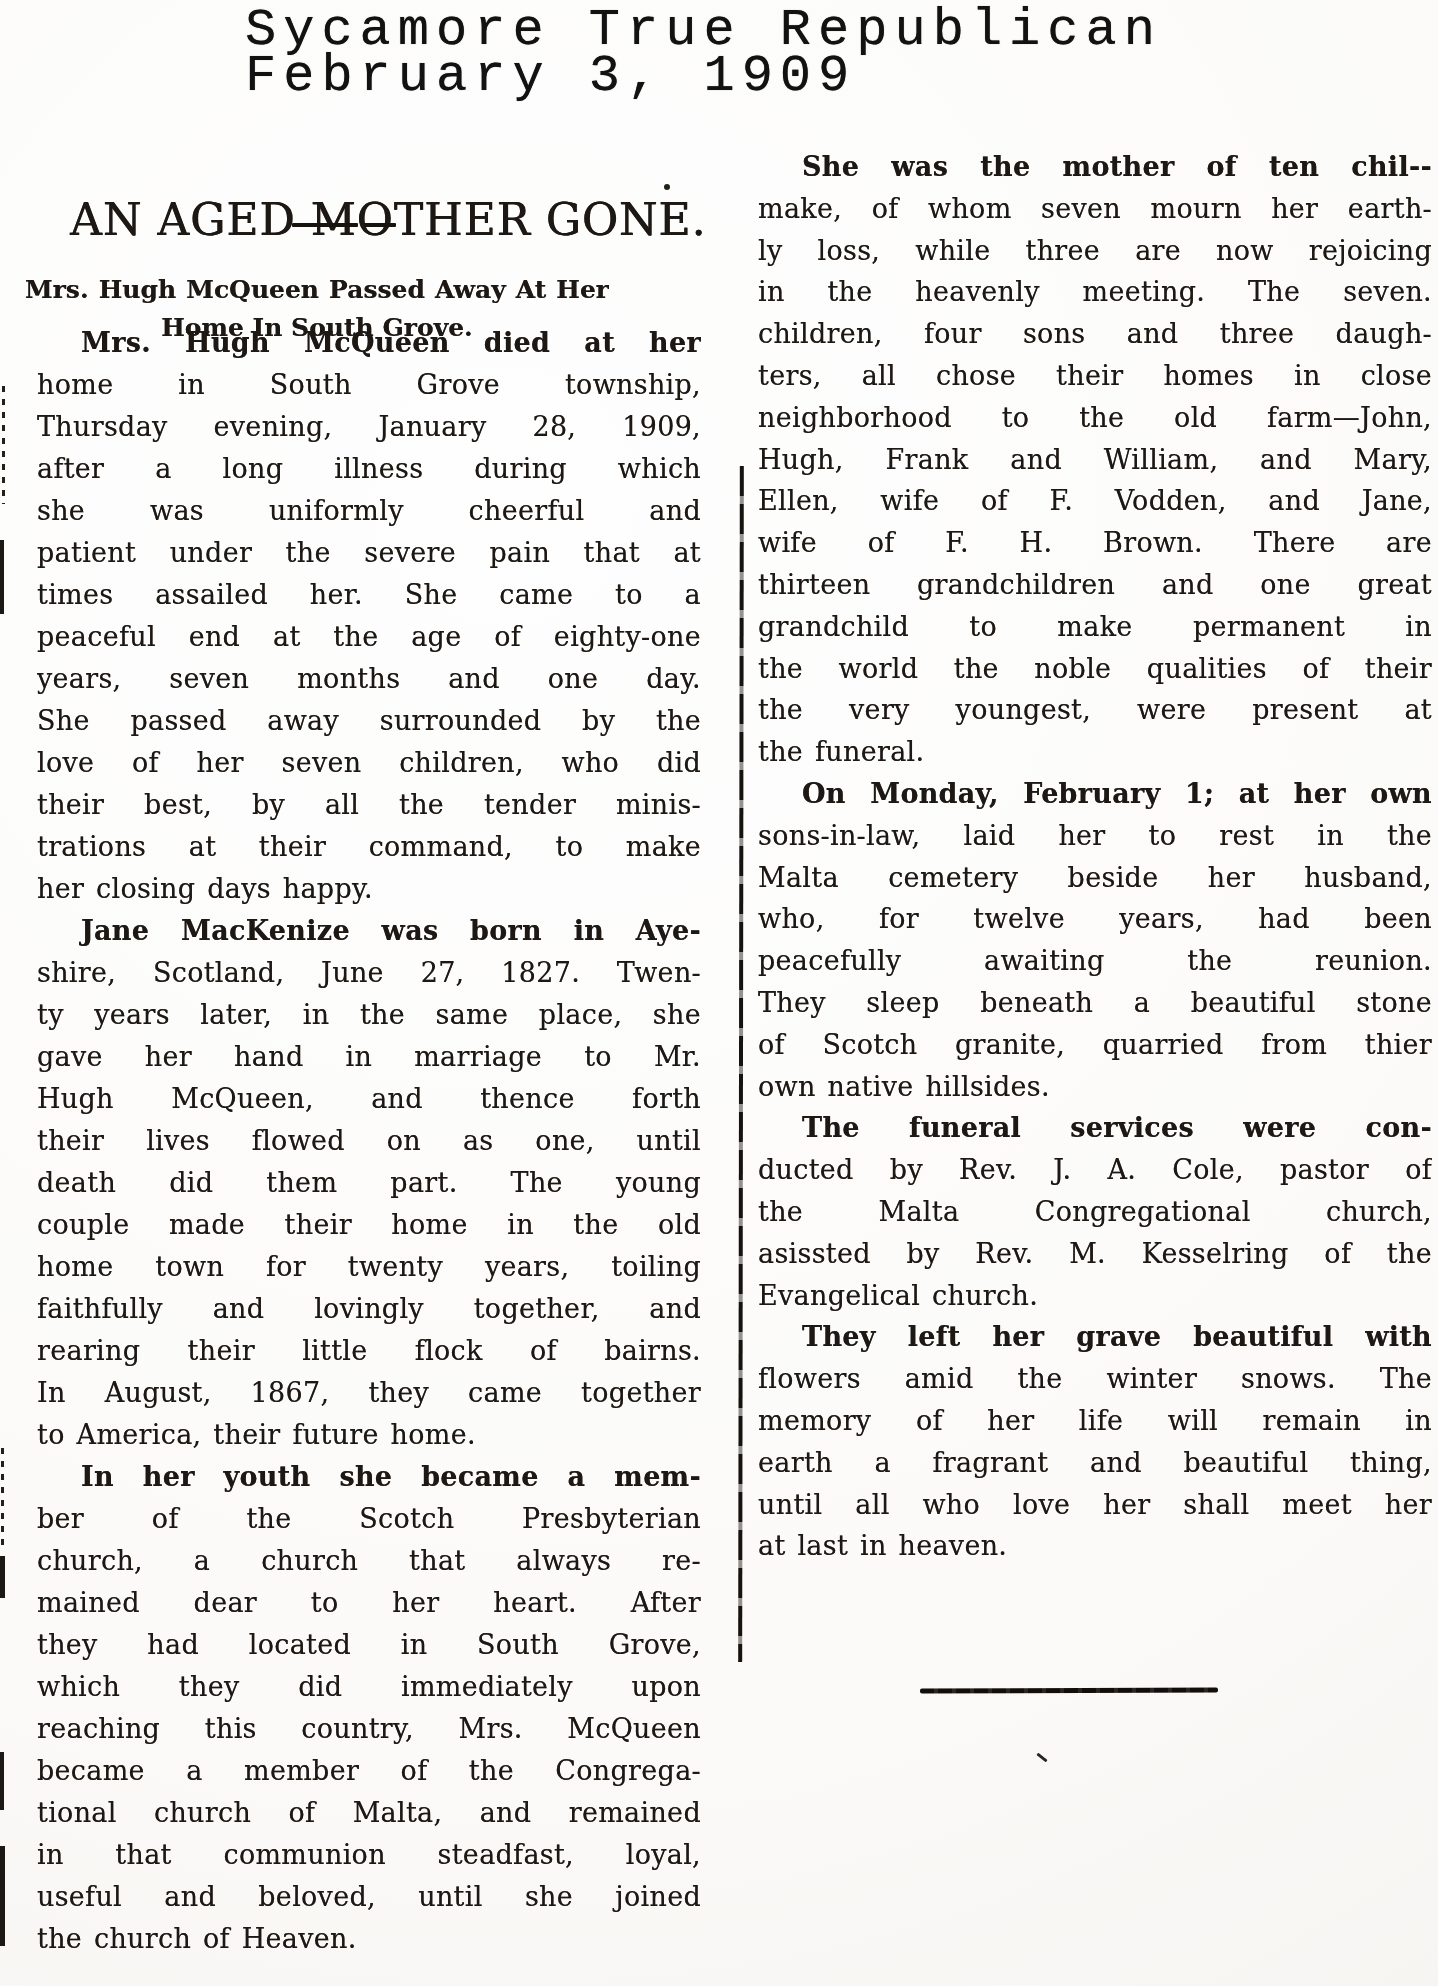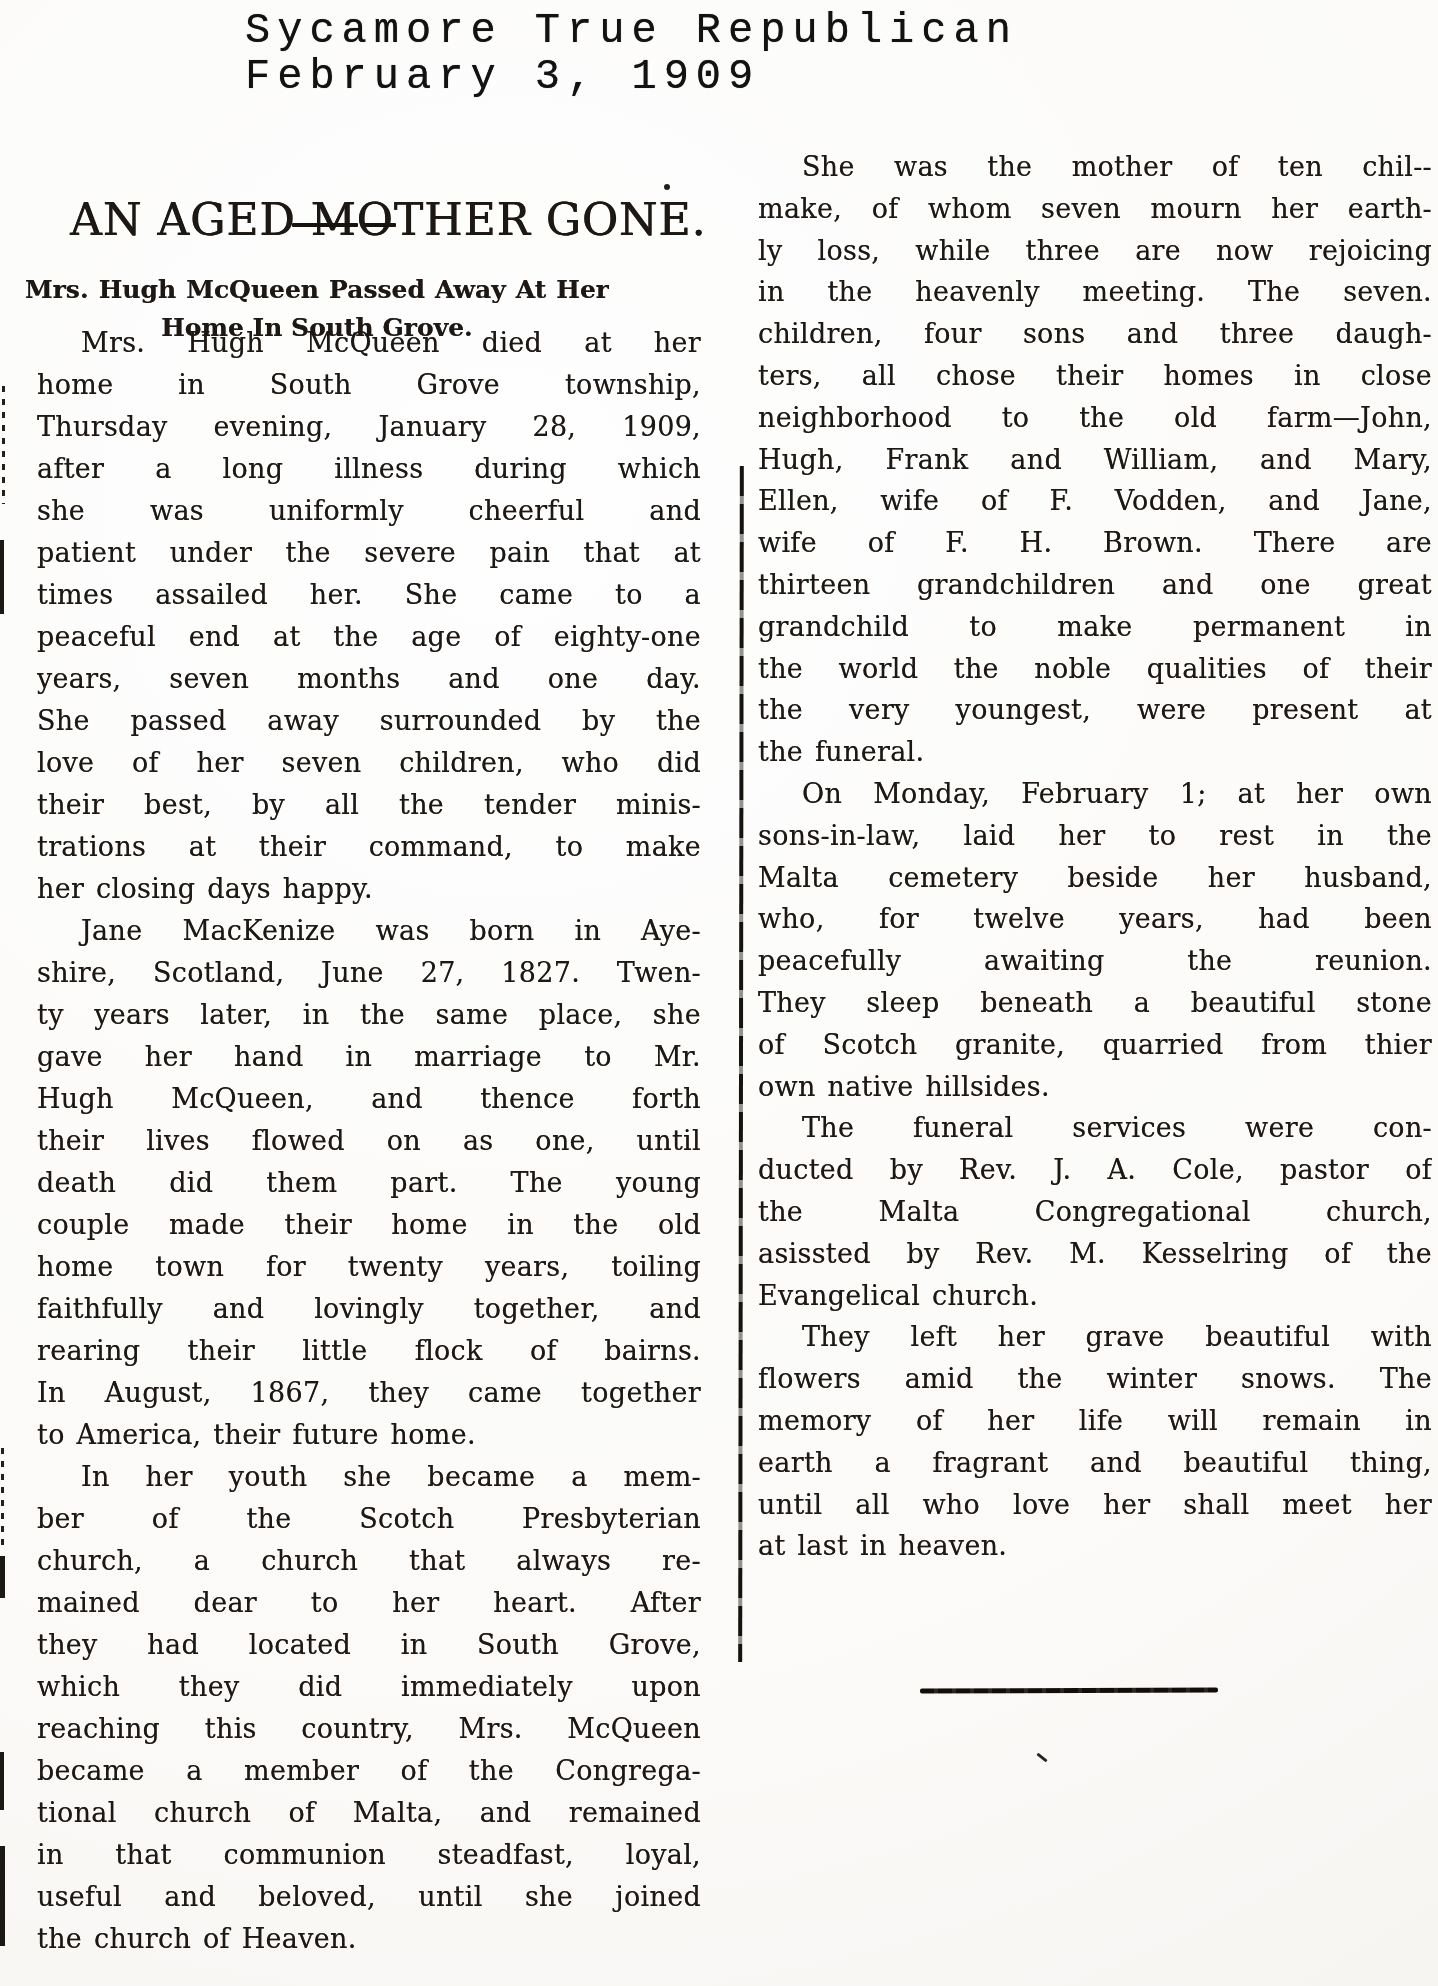--- a/index.html
+++ b/index.html
@@ -8,21 +8,21 @@
     width:1438px;height:1986px;
     background:radial-gradient(circle at 35% 25%, #fefefe 0%, #fbfaf8 70%, #f6f5f2 100%);
     overflow:hidden;
     font-family:"DejaVu Serif","Liberation Serif",serif;
     color:#1d1813;
   }
   
   .masthead{
     position:absolute;left:245px;top:8px;
     font-family:"Liberation Mono","DejaVu Sans Mono",monospace;
-    font-size:42px;line-height:46px;letter-spacing:7px;
+    font-size:52px;line-height:46px;letter-spacing:7px;
     color:#121212;
     text-shadow:0 0 0.7px rgba(10,10,10,.8);
     white-space:nowrap;
   }
   
   .headline{
     position:absolute;left:70px;top:150px;
     font-size:44px;line-height:1;letter-spacing:1px;
     white-space:nowrap;
     text-shadow:0.6px 0 0 currentColor, 0 0 0.5px rgba(25,20,15,.6);
@@ -38,21 +38,21 @@
     text-shadow:0 0 0.5px rgba(25,20,15,.7);}
   .subhead-l1{text-align:justify;text-align-last:justify;height:38px;overflow:hidden;margin-top:25px;}
   .subhead-l2{text-align:center;height:38px;overflow:hidden;}
   
   .column{position:absolute;font-size:27px;word-spacing:3px;letter-spacing:0.3px;
     text-shadow:0 0 0.6px rgba(28,22,16,.65);}
   .left-column{left:37px;top:322px;width:664px;}
   .right-column{left:758px;top:146px;width:674px;}
   .bline{height:42px;line-height:42px;text-align:justify;text-align-last:justify;overflow:hidden;}
   .right-column .bline{height:41.8px;line-height:41.8px;}
-  .bline.first{text-indent:44px;}
+  .bline.first{text-indent:44px;font-weight:bold;}
   .bline.last{text-align-last:left;}
   
   .column-rule{
     position:absolute;left:739px;top:466px;width:4px;height:1196px;
     background:repeating-linear-gradient(180deg,#16120d 0px,#16120d 30px,rgba(22,18,13,.45) 30px,rgba(22,18,13,.45) 38px);
     transform:rotate(0.08deg);
   }
   .end-rule{
     position:absolute;left:920px;top:1688px;width:298px;height:5px;
     background:repeating-linear-gradient(90deg,#120f0b 0px,#120f0b 14px,#2c261f 14px,#2c261f 18px);

